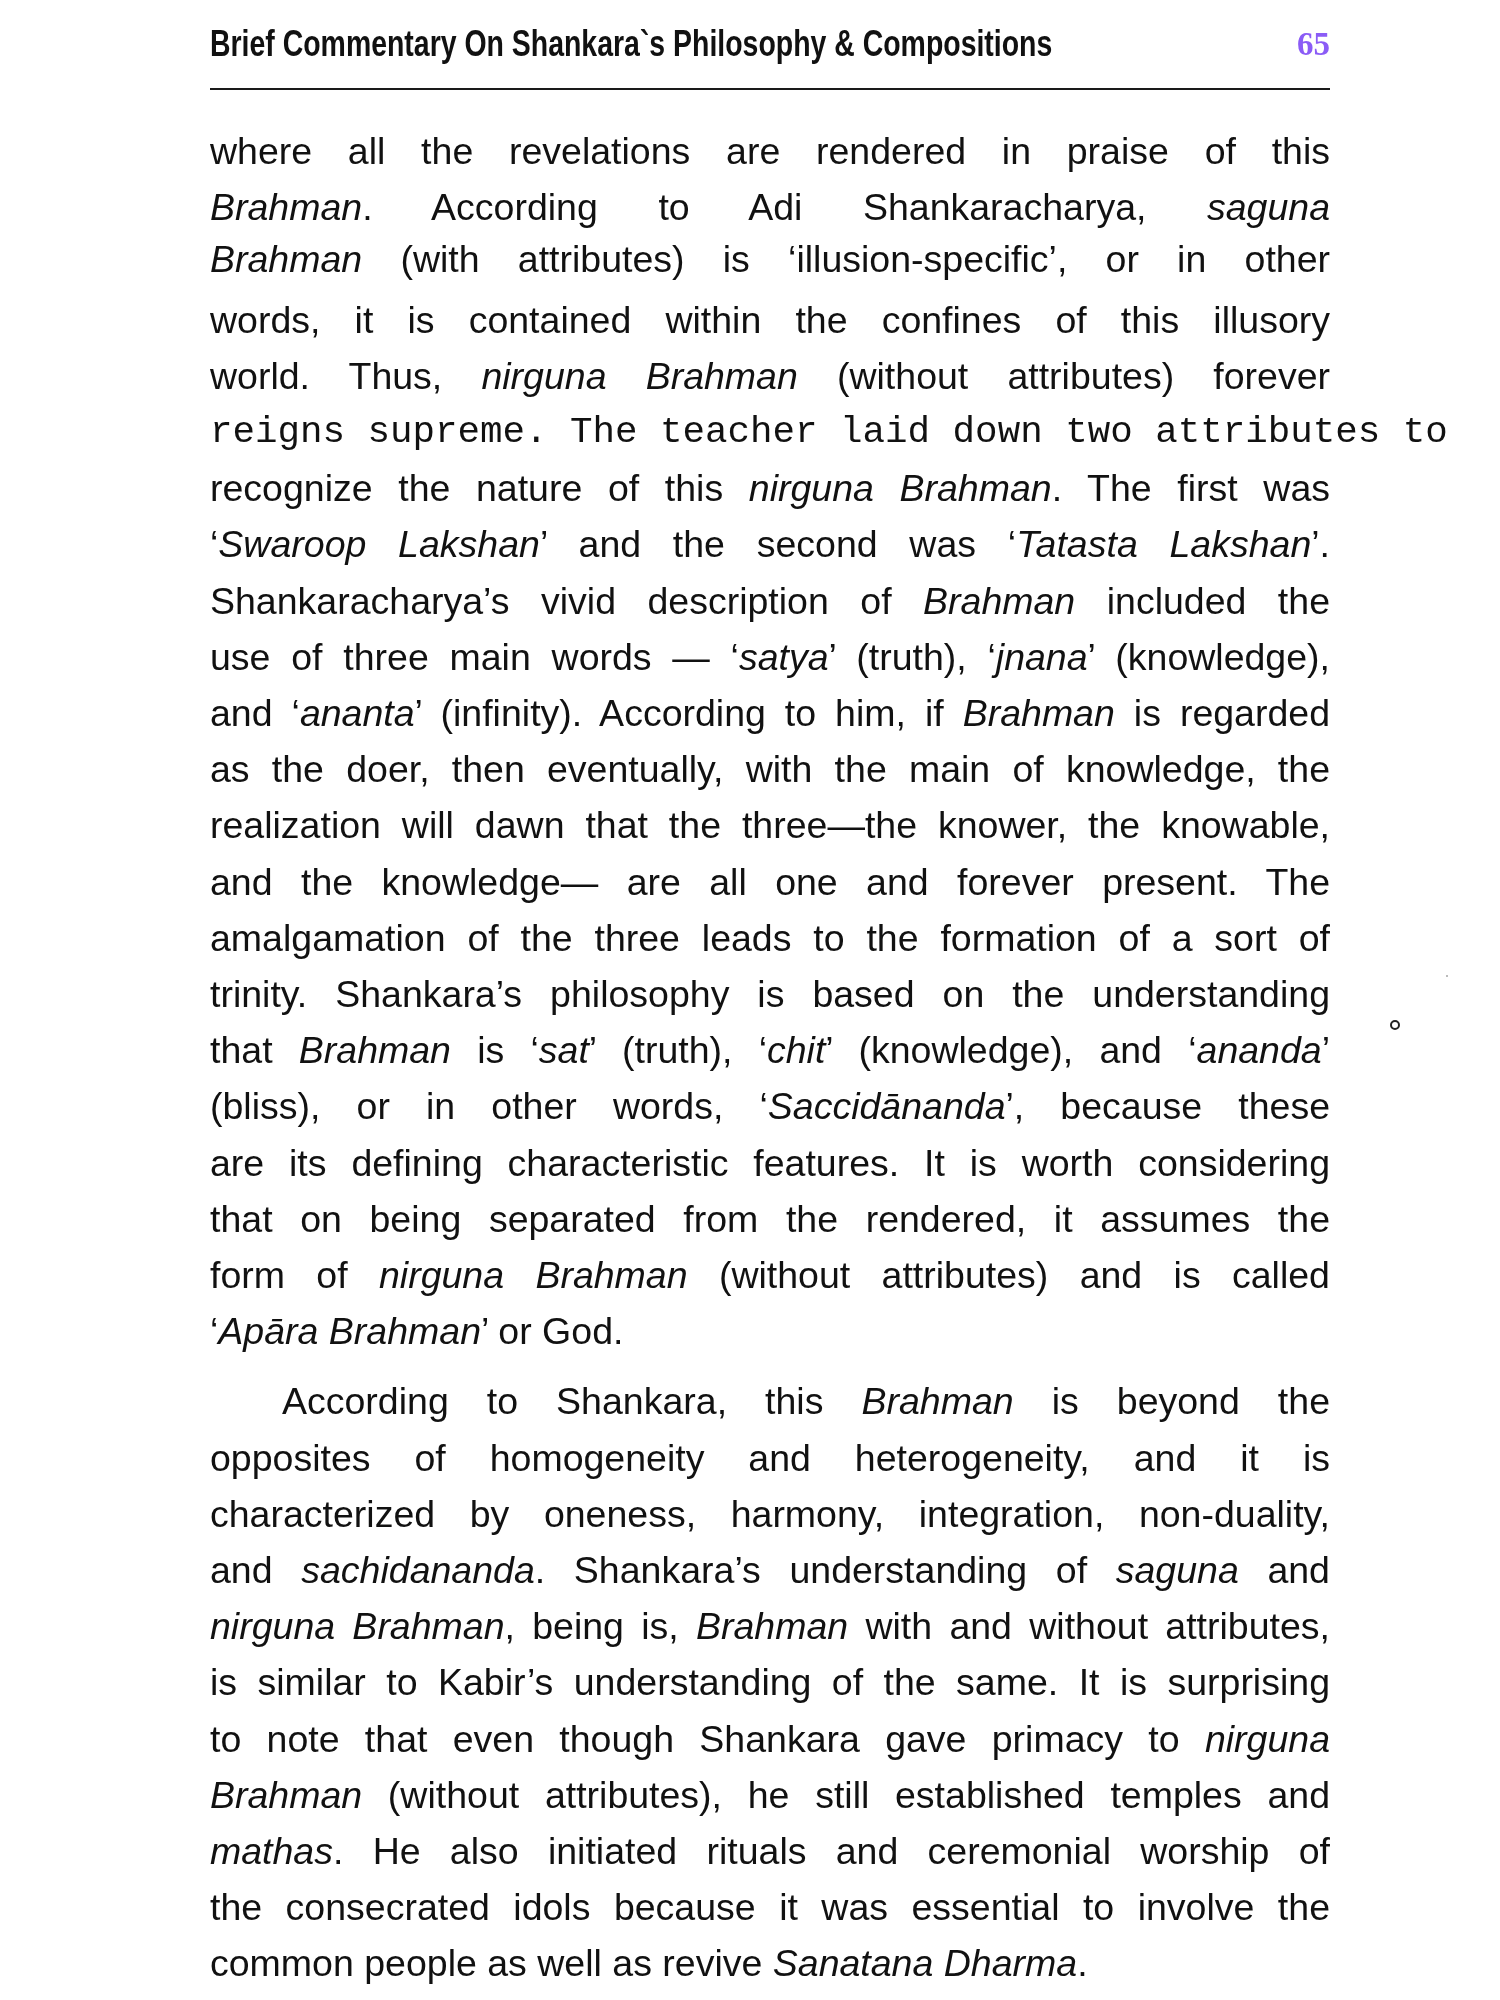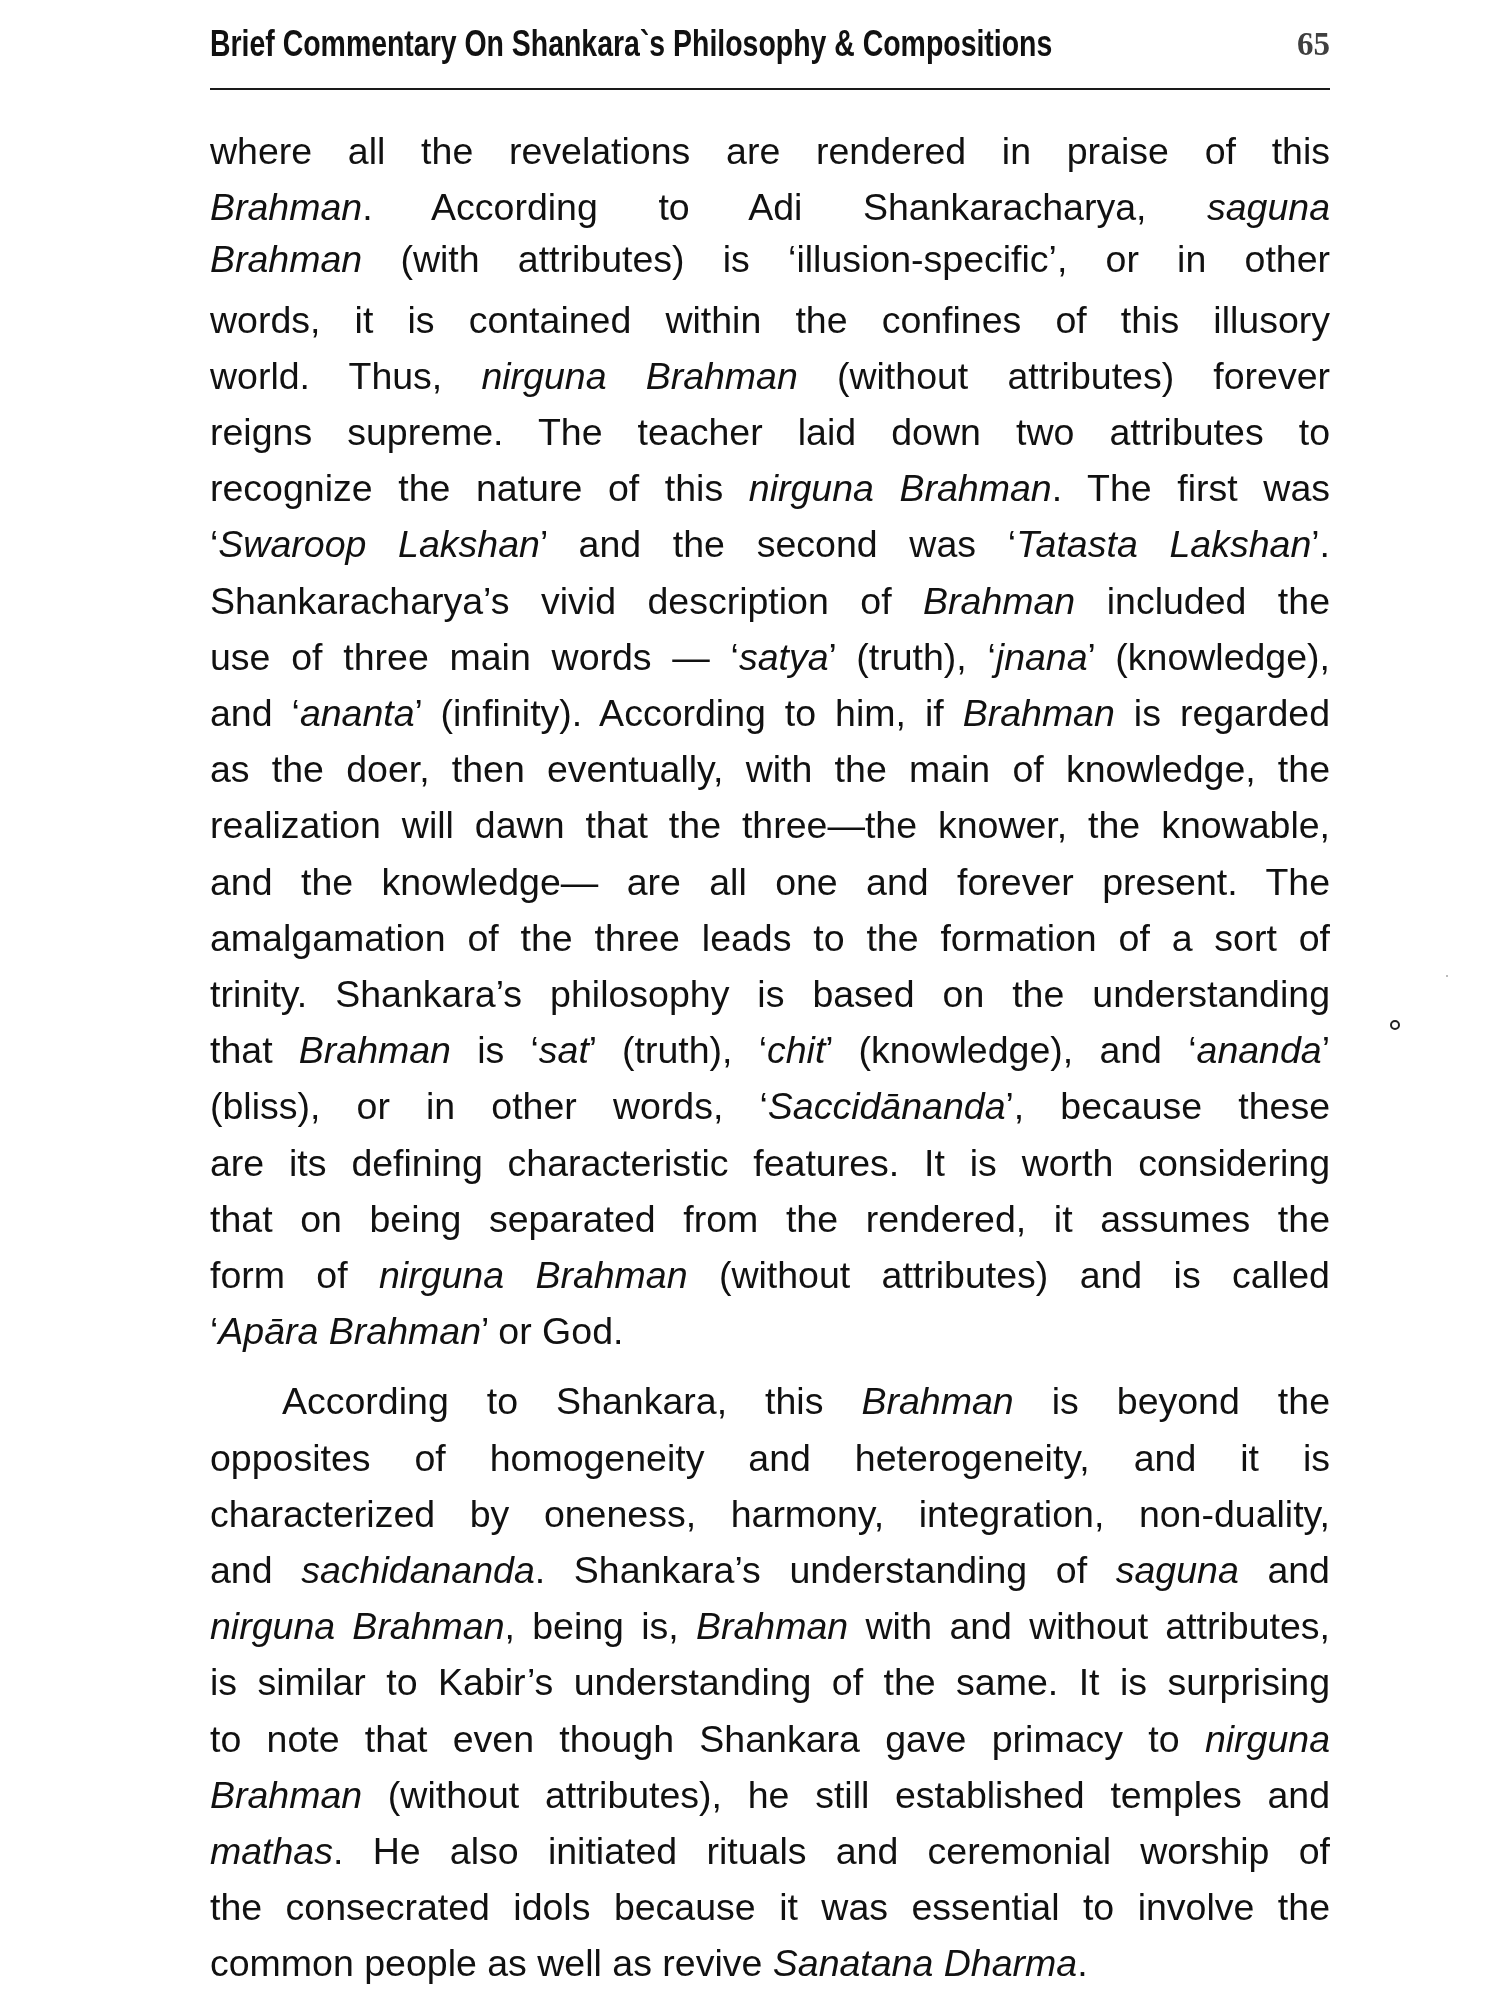--- a/index.html
+++ b/index.html
@@ -7,21 +7,21 @@
   .header-title {
     position: absolute; left: 210px; top: 24px;
     font-family: "Liberation Sans", sans-serif; font-weight: bold;
     font-size: 36px; line-height: 40px; white-space: nowrap;
     transform-origin: 0 0; transform: scaleX(0.79);
     color: #111;
   }
   .page-number {
     position: absolute; left: 1290px; top: 24px; width: 40px; text-align: right;
     font-family: "Liberation Serif", serif; font-weight: bold;
-    font-size: 33px; line-height: 40px; color: #404040;
+    font-size: 33px; line-height: 40px; color: #8b5cf6;
   }
   .header-rule {
     position: absolute; left: 210px; top: 88px; width: 1120px; height: 2px;
     background: #1a1a1a;
   }
   .body-text {
     position: absolute; left: 210px; top: 0; width: 1120px;
     font-family: "Liberation Sans", sans-serif; font-size: 37.5px;
   }
   .line {
@@ -46,21 +46,21 @@
   <div class="header-rule"></div>
 </div>
 
 <div class="body-text" id="body-text">
     <div>
       <div class="line" style="top: 123px;"><span>where all the revelations are rendered in praise of this</span></div>
       <div class="line" style="top: 179.2px;"><span class="it">Brahman</span><span>. According to Adi Shankaracharya, </span><span class="it">saguna</span></div>
       <div class="line" style="top: 231px;"><span class="it">Brahman</span><span> (with attributes) is ‘illusion-specific’, or in other</span></div>
       <div class="line" style="top: 291.6px;"><span>words, it is contained within the confines of this illusory</span></div>
       <div class="line" style="top: 347.8px;"><span>world. Thus, </span><span class="it">nirguna Brahman</span><span> (without attributes) forever</span></div>
-      <div class="line" style="top: 404px;"><span>reigns supreme. The teacher laid down two attributes to</span></div>
+      <div class="line" style="top: 404px; font-family: Liberation Mono, monospace;"><span>reigns supreme. The teacher laid down two attributes to</span></div>
       <div class="line" style="top: 460.2px;"><span>recognize the nature of this </span><span class="it">nirguna Brahman</span><span>. The first was</span></div>
       <div class="line" style="top: 516.4px;"><span>‘</span><span class="it">Swaroop Lakshan</span><span>’ and the second was ‘</span><span class="it">Tatasta Lakshan</span><span>’.</span></div>
       <div class="line" style="top: 572.6px;"><span>Shankaracharya’s vivid description of </span><span class="it">Brahman</span><span> included the</span></div>
       <div class="line" style="top: 628.8px;"><span>use of three main words — ‘</span><span class="it">satya</span><span>’ (truth), ‘</span><span class="it">jnana</span><span>’ (knowledge),</span></div>
       <div class="line" style="top: 685px;"><span>and ‘</span><span class="it">ananta</span><span>’ (infinity). According to him, if </span><span class="it">Brahman</span><span> is regarded</span></div>
       <div class="line" style="top: 741.2px;"><span>as the doer, then eventually, with the main of knowledge, the</span></div>
       <div class="line" style="top: 797.4px;"><span>realization will dawn that the three—the knower, the knowable,</span></div>
       <div class="line" style="top: 853.6px;"><span>and the knowledge— are all one and forever present. The</span></div>
       <div class="line" style="top: 909.8px;"><span>amalgamation of the three leads to the formation of a sort of</span></div>
       <div class="line" style="top: 966px;"><span>trinity. Shankara’s philosophy is based on the understanding</span></div>

